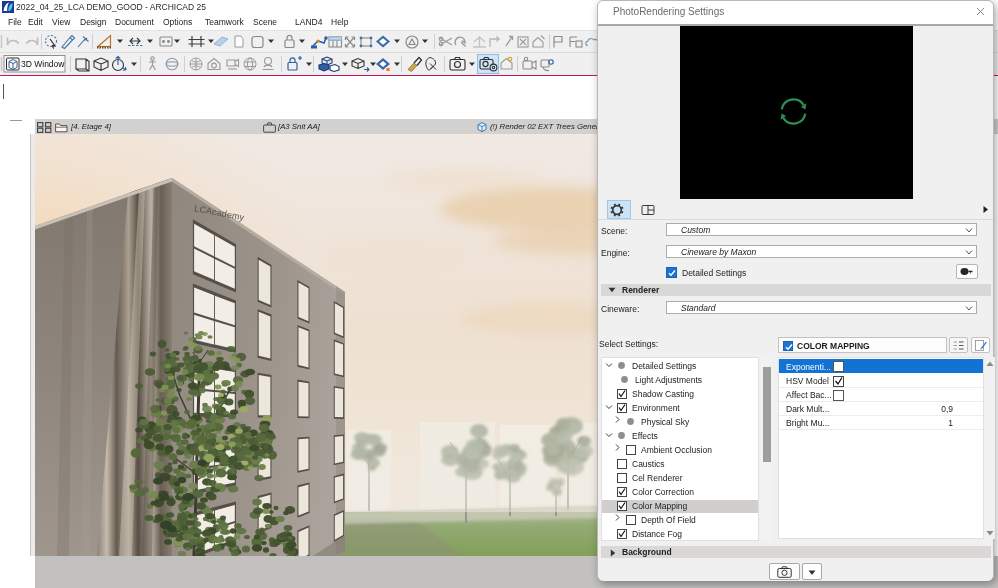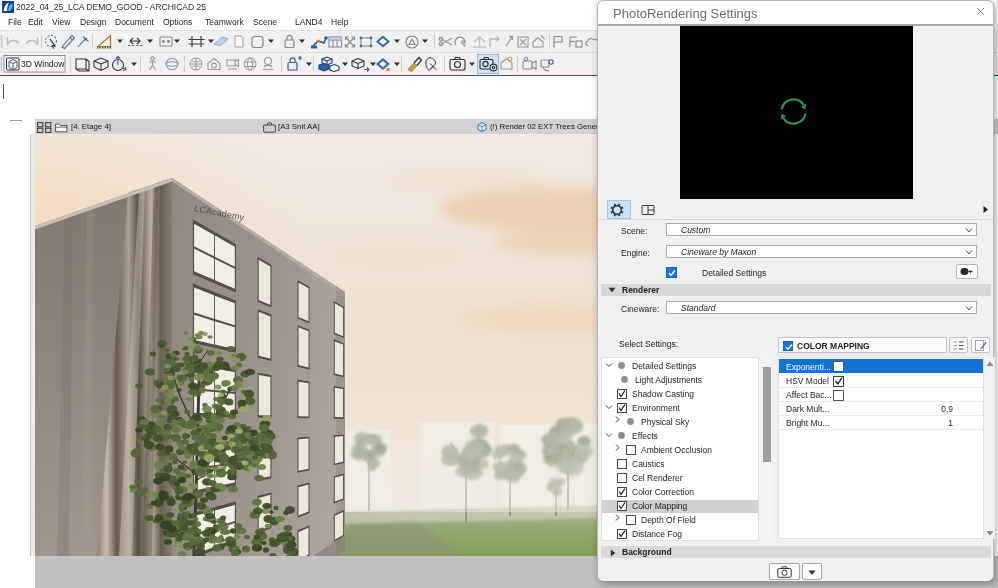--- a/index.html
+++ b/index.html
@@ -6,37 +6,37 @@
  font-family:"Liberation Sans",sans-serif;}
 *{box-sizing:border-box;}
 .abs{position:absolute;}
 #app{position:absolute;left:0;top:0;width:998px;height:588px;}
 #titlebar{left:0;top:0;width:998px;height:14px;background:#fff;}
 #titletext{left:16px;top:2px;font-size:8.5px;color:#2b2b2b;}
 #menubar{left:0;top:14px;width:998px;height:16px;background:#fff;font-size:8.5px;color:#1c1c1c;}
 #menubar span{position:absolute;top:3px;}
 #tb1{left:0;top:30px;width:998px;height:22px;background:#f0f0f0;border-top:1px solid #e3e3e3;}
 #tb2{left:0;top:52px;width:998px;height:24px;background:#f0f0f0;border-top:1px solid #dcdcdc;border-bottom:1px solid #be185d;}
-#tabbar{left:35px;top:119px;width:963px;height:15px;background:#d2d1d0;font-size:7.8px;color:#1b1b1b;}
+#tabbar{left:35px;top:119px;width:963px;height:15px;background:#d2d1d0;font-size:7.8px;color:#1b1b1b;font-style:italic;}
 #tabbar .tx{position:absolute;top:3px;}
 #viewport{left:35px;top:134px;width:563px;height:422px;overflow:hidden;}
 #graybar{left:35px;top:556px;width:963px;height:32px;background:#c2c1c0;}
 #leftcol{left:0;top:76px;width:35px;height:512px;background:#ffffff;}
 .vline{position:absolute;background:#555;}
 #dlg{left:597px;top:0;width:397px;height:581px;background:#f0f0f0;border:1px solid #b9b7b5;
  border-radius:6px;box-shadow:2px 3px 8px rgba(0,0,0,0.35);}
 #dlgtitle{left:0;top:0;width:395px;height:23px;background:#fff;border-radius:6px 6px 0 0;}
-#dlgtitle .t{position:absolute;left:15px;top:5px;font-size:13px;color:#6b6b6b;}
+#dlgtitle .t{position:absolute;left:15px;top:5px;font-size:10px;color:#6b6b6b;}
 #dlgdiv{left:0;top:23px;width:395px;height:2px;background:#a9a8a7;}
 .combo{position:absolute;height:13px;background:#fff;border:1px solid #acacac;font-size:8.5px;color:#1b1b1b;}
 .combo .ct{position:absolute;left:14px;top:1px;font-style:italic;}
 .combo svg{position:absolute;right:3px;top:3px;}
 .band{position:absolute;left:3px;width:390px;height:12px;background:#d9d8d7;font-size:8.5px;color:#222;}
 .band .bt{position:absolute;left:21px;top:1px;font-weight:bold;}
-.lbl{position:absolute;font-size:8.5px;color:#1b1b1b;margin-left:20px;}
+.lbl{position:absolute;font-size:8.5px;color:#1b1b1b;}
 </style>
 </head>
 <body>
 <div id="app">
   <div class="abs" id="titlebar">
     <svg class="abs" style="left:2px;top:1px" width="12" height="12" viewBox="0 0 12 12">
         <rect x="0" y="0" width="12" height="12" fill="#1b3c8f"></rect>
         <path d="M1.5 10 C2 5.5 4 2.5 7 1.5 C5.5 4 5 6.5 5.2 10 Z" fill="#fff"></path>
         <path d="M6.4 10 C6.3 6.5 7.2 3.5 10.5 2.2 C10.8 5.5 9.5 8.8 7.8 10 Z" fill="#4fc3f7"></path>
       </svg>

